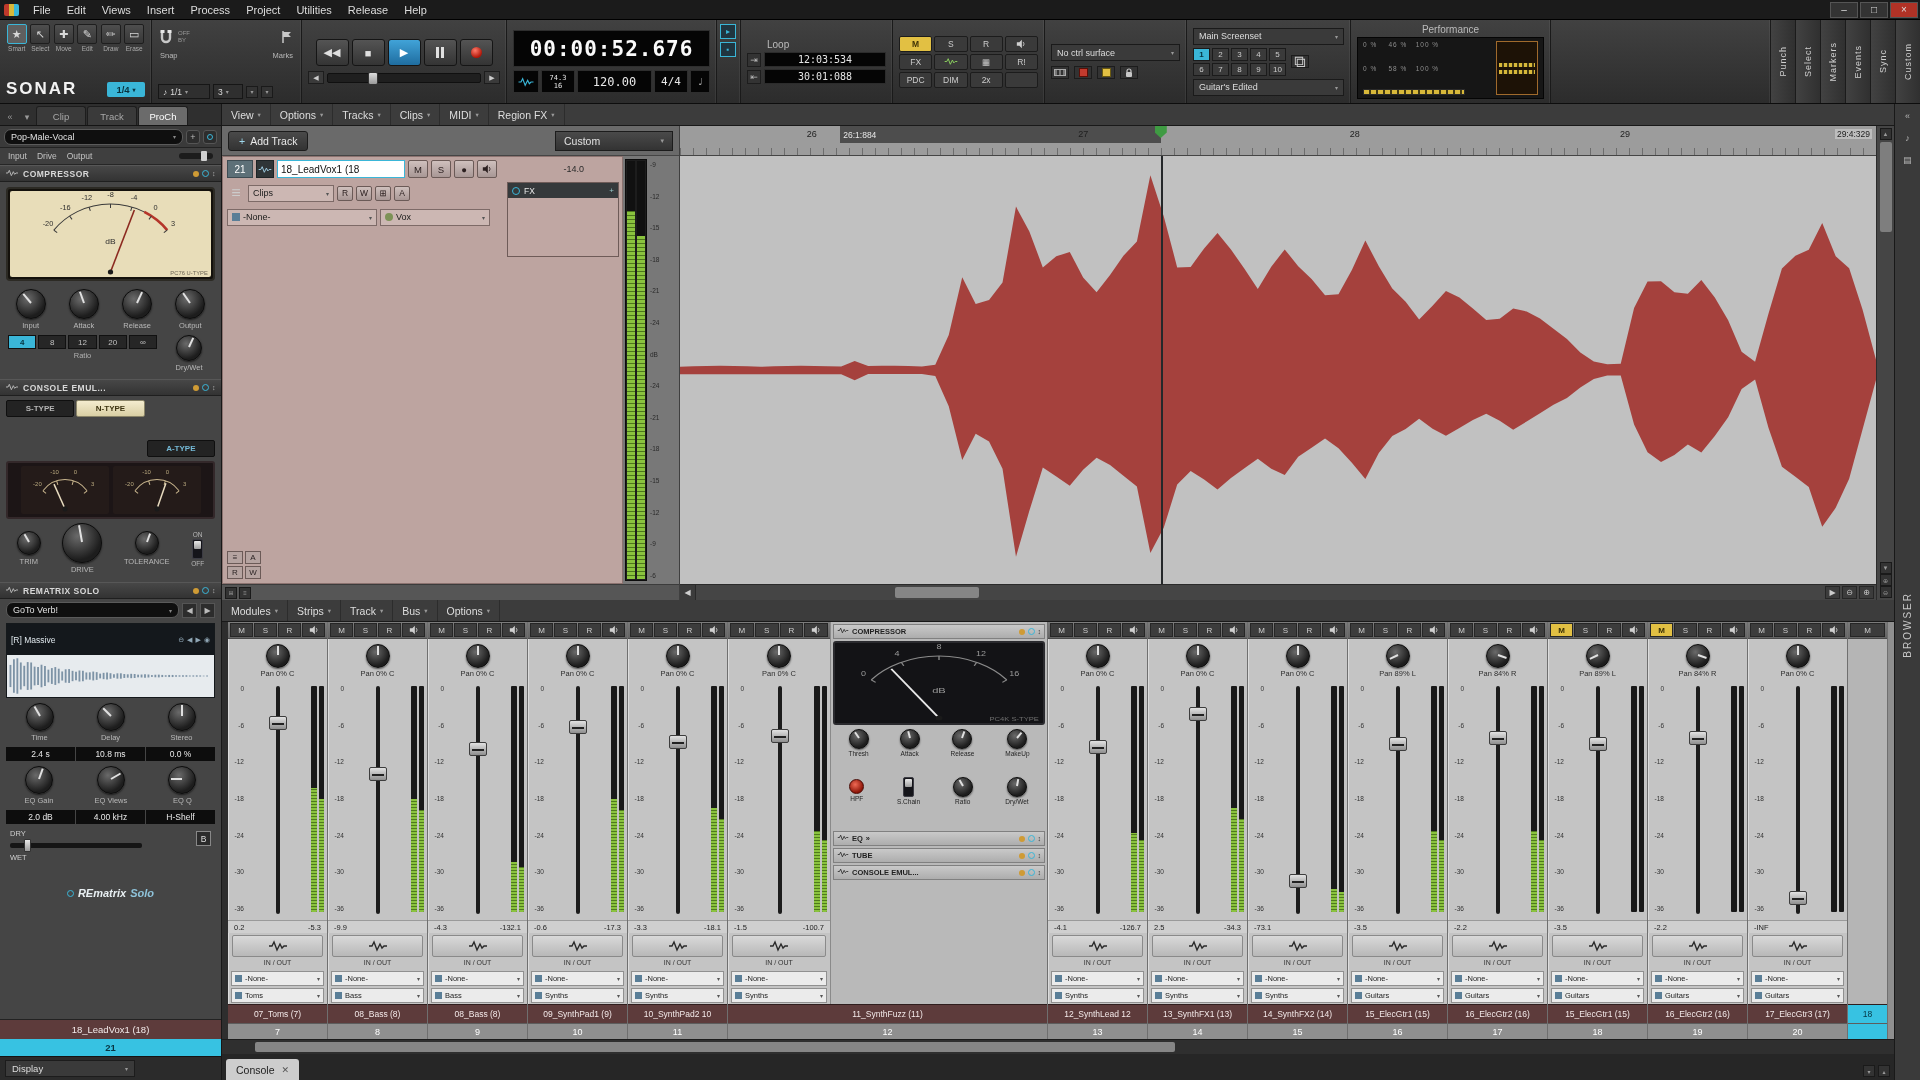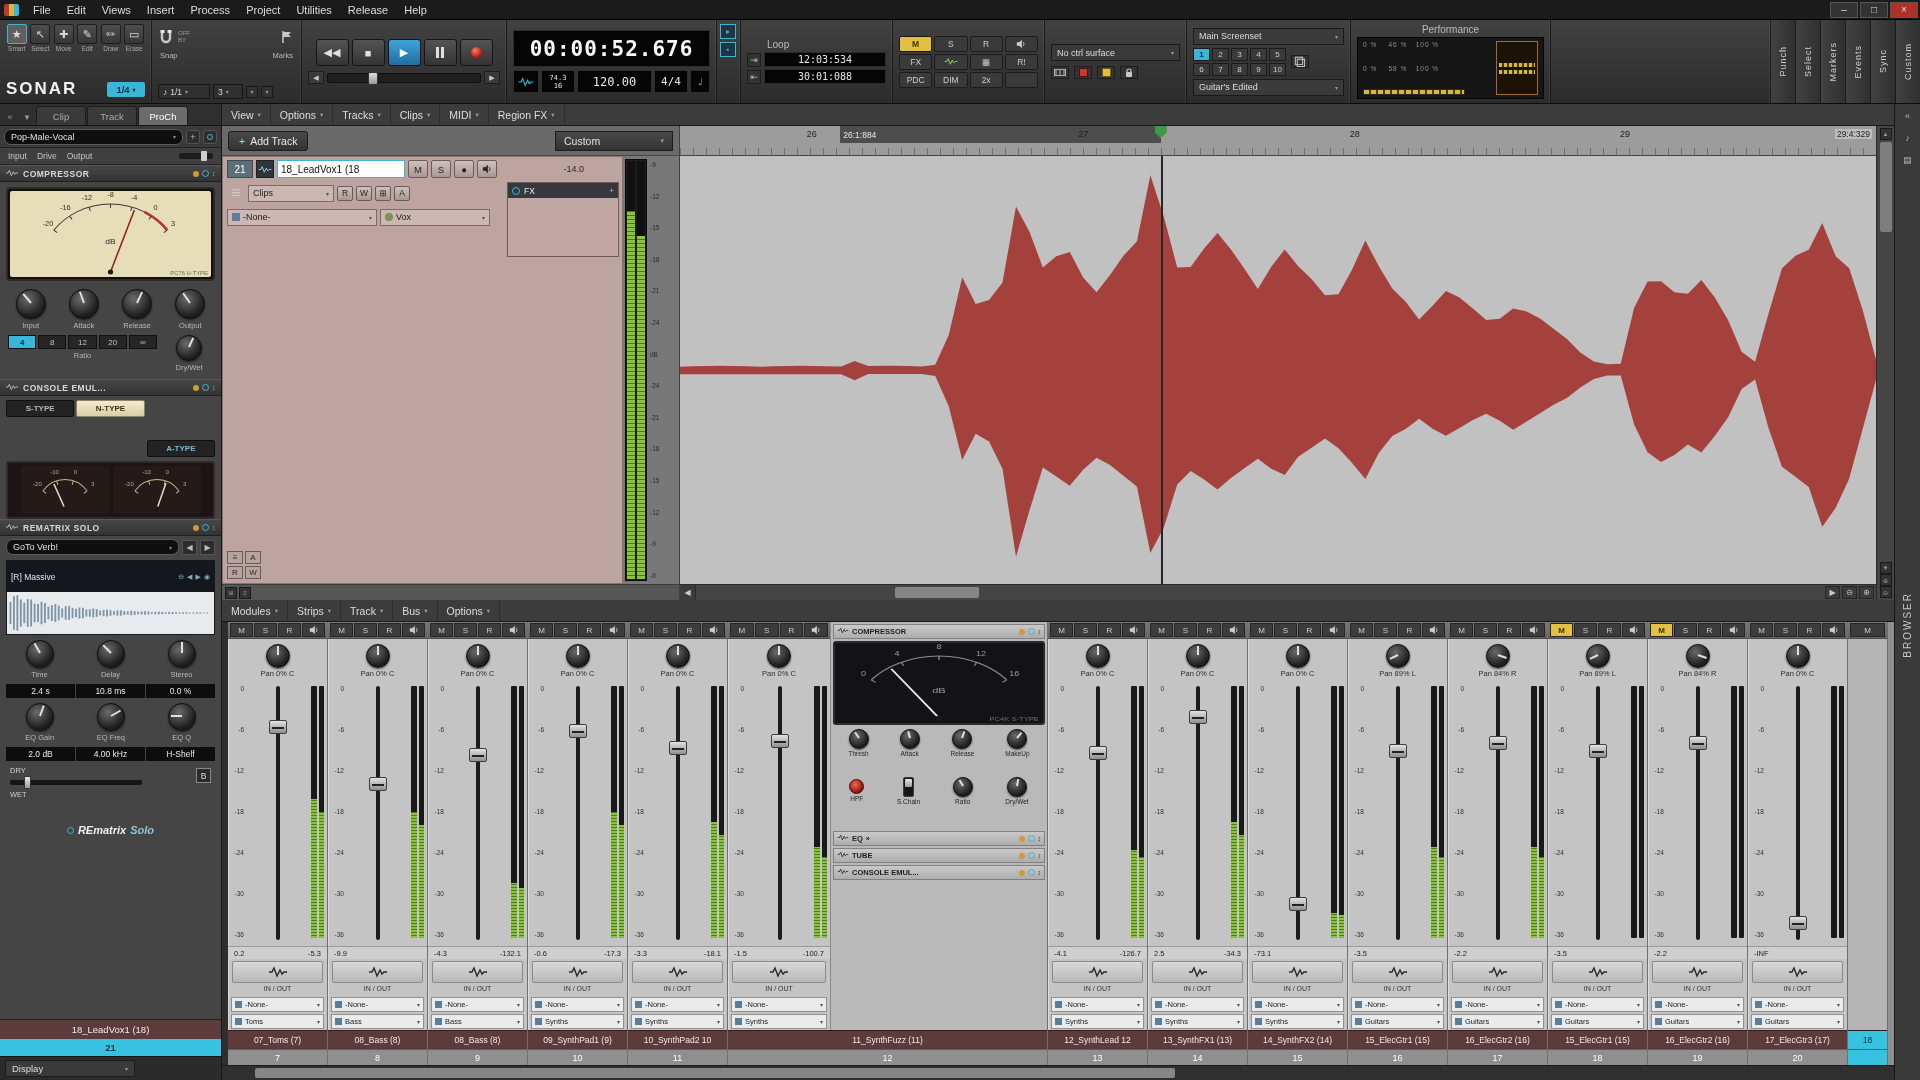--- a/index.html
+++ b/index.html
@@ -685,20 +685,47 @@
               <text x="33.57244016365313" y="7.589432871329386" text-anchor="middle" font-size="6" fill="#b8a87e" font-family="Liberation Sans, sans-serif">-10</text>
               <line x1="52.3420478690775" y1="14.271546297063505" x2="51.15032674492357" y2="18.089896826054435" stroke="#c9b68e" stroke-width="1"></line>
               <text x="54.427559836346866" y="7.589432871329386" text-anchor="middle" font-size="6" fill="#b8a87e" font-family="Liberation Sans, sans-serif">0</text>
               <line x1="66.06430110098822" y1="23.76147869088157" x2="62.91225808656133" y2="26.224124592184204" stroke="#c9b68e" stroke-width="1"></line>
               <text x="71.58037637623528" y="19.451848363601965" text-anchor="middle" font-size="6" fill="#b8a87e" font-family="Liberation Sans, sans-serif">3</text>
               <text x="44" y="33" text-anchor="middle" font-size="8" fill="#b8a87e" font-family="Liberation Sans, sans-serif"></text>
               <line x1="44" y1="41" x2="52.89252372646739" y2="16.567991859566384" stroke="#e8dcc0" stroke-width="1.5"></line>
               <circle cx="44" cy="41" r="2.5" fill="#1a1a1a"></circle>
             </svg></div>
         </div>
+      <div class="ceknobs" id="ce-knobs">
+          <div class="kwrap">
+            <div class="knob" style="width: 24px; height: 24px;">
+              <div class="kptr" style="transform: rotate(-30deg);"></div>
+            </div>
+            <div class="klabel">TRIM</div>
+          </div>
+          <div class="kwrap">
+            <div class="knob" style="width: 40px; height: 40px;">
+              <div class="kptr" style="transform: rotate(-10deg);"></div>
+            </div>
+            <div class="klabel">DRIVE</div>
+          </div>
+          <div class="kwrap">
+            <div class="knob" style="width: 24px; height: 24px;">
+              <div class="kptr" style="transform: rotate(20deg);"></div>
+            </div>
+            <div class="klabel">TOLERANCE</div>
+          </div>
+          <div class="onoff">
+            <span>ON</span>
+            <div class="toggle">
+              <div class="tgknob"></div>
+            </div>
+            <span>OFF</span>
+          </div>
+        </div>
 
       <div class="lmod-hdr">
         <span id="zig3"><svg width="14" height="8" viewBox="0 0 20 12">
               <path d="M1,6 L4,6 6,2 9,10 12,4 14,8 16,6 19,6" stroke="#bbb" fill="none" stroke-width="1.4"></path>
             </svg></span>
         <span>REMATRIX SOLO</span>
         <span class="hdots">
             <span class="dot-a"></span>
             <span class="dot-c"></span>
             <span class="dot-x">↕</span>
@@ -814,21 +841,21 @@
           <div class="kwrap">
             <div class="knob" style="width: 28px; height: 28px;">
               <div class="kptr" style="transform: rotate(20deg);"></div>
             </div>
             <div class="klabel">EQ Gain</div>
           </div>
           <div class="kwrap">
             <div class="knob" style="width: 28px; height: 28px;">
               <div class="kptr" style="transform: rotate(60deg);"></div>
             </div>
-            <div class="klabel">EQ Freq</div>
+            <div class="klabel">EQ Views</div>
           </div>
           <div class="kwrap">
             <div class="knob" style="width: 28px; height: 28px;">
               <div class="kptr" style="transform: rotate(-90deg);"></div>
             </div>
             <div class="klabel">EQ Q</div>
           </div>
         </div>
       <div class="rmvals" id="rm-vals2">
           <div class="rmval">2.0 dB</div>
@@ -2093,20 +2120,30 @@
                 <div class="shb">M</div>
               </div>
               <div class="pbody"></div>
               <div class="sname sel">18</div>
               <div class="snum sel"></div>
             </div>
           </div>
         <div class="chscroll">
           <div class="hthumb" style="left:2%;width:55%;"></div>
         </div>
+        <div class="ctabrow">
+          <div class="ctab">
+              <span>Console</span>
+              <span class="x">✕</span>
+            </div>
+          <div class="ctr-icons">
+            <div class="tinybtn">▾</div>
+            <div class="tinybtn">▴</div>
+          </div>
+        </div>
       </div>
     </div>
 
     <div class="rail">
       <div class="railic">«</div>
       <div class="railic">♪</div>
       <div class="railic">▤</div>
       <div class="railtext">BROWSER</div>
     </div>
   </div>

